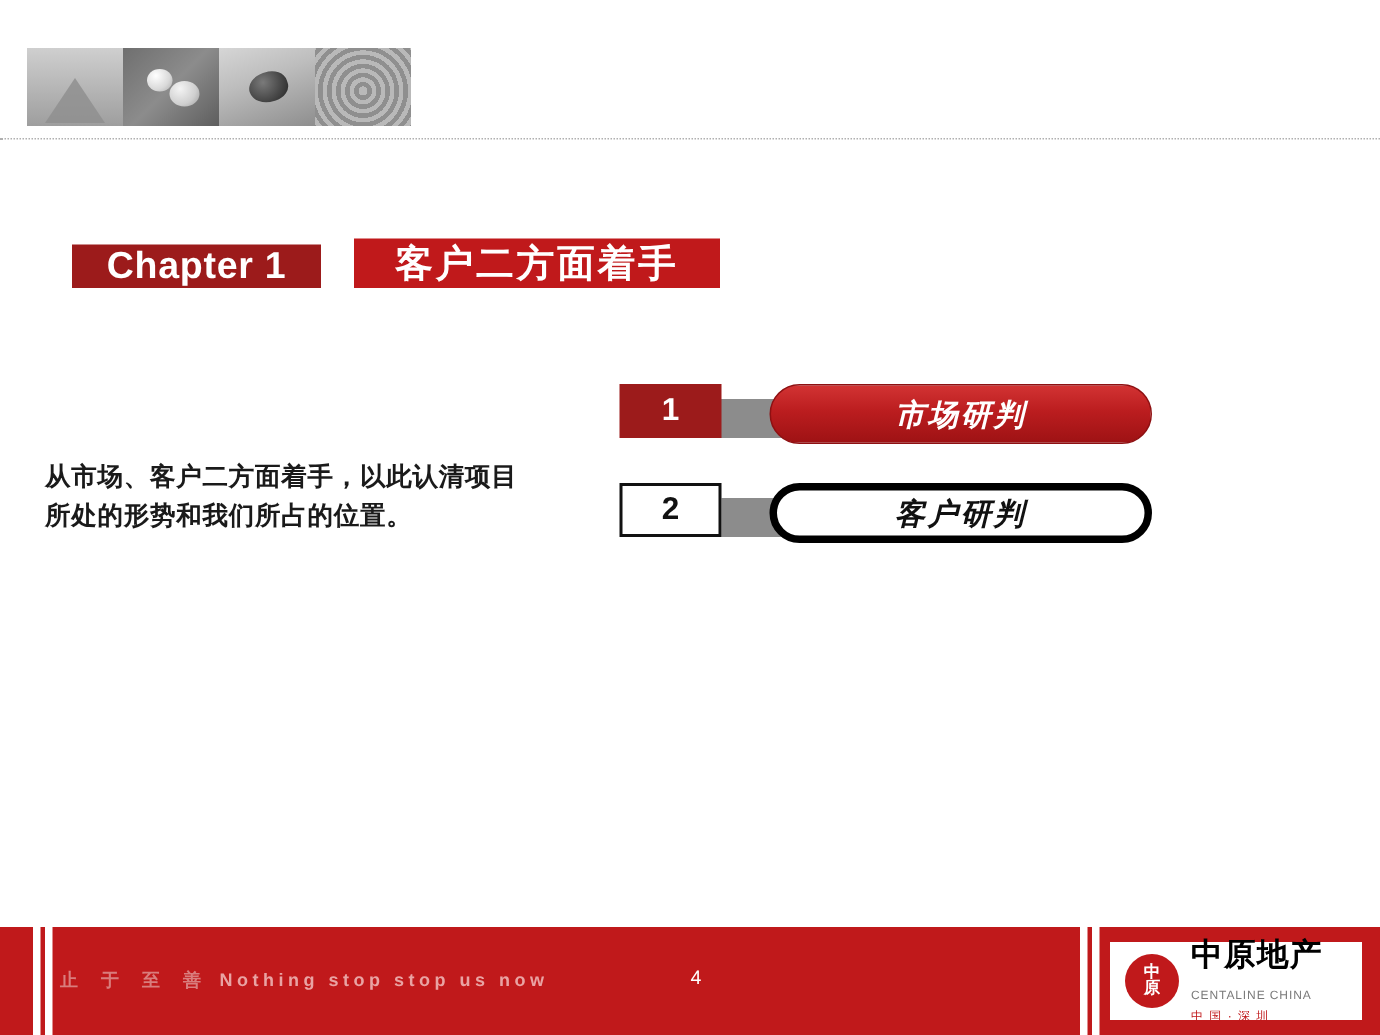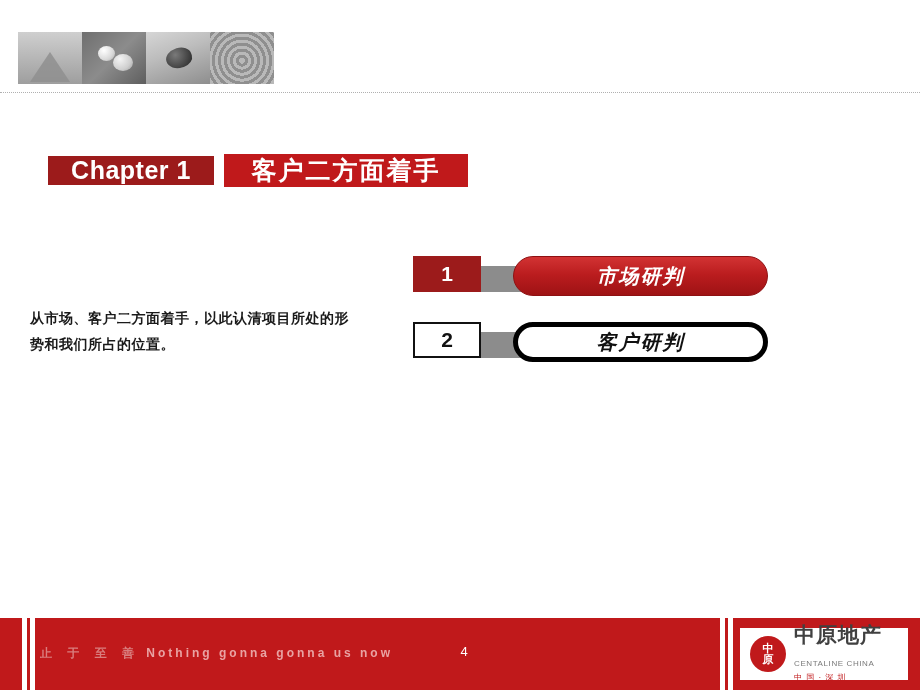--- a/index.html
+++ b/index.html
@@ -103,22 +103,23 @@
     height: 0;
     border-top: 1px dotted #b0b0b0;
   }
 
   
   .chapter-row {
     position: absolute;
     left: 48px;
     top: 148px;
     display: flex;
-    align-items: center;
+    align-items: flex-end;
     height: 44px;
+    gap: 12px;
   }
   .chapter-badge {
     background: #9c1b1b;
     color: #ffffff;
     font-size: 25px;
     font-weight: bold;
     letter-spacing: .5px;
     padding: 0 16px;
     display: flex;
     align-items: center;
@@ -140,25 +141,26 @@
     min-width: 244px;
     box-sizing: border-box;
   }
 
   
   .body-text {
     position: absolute;
     left: 30px;
     top: 305px;
     width: 320px;
-    font-size: 14px;
+    font-size: 17px;
     font-weight: bold;
     line-height: 26px;
     color: #1a1a1a;
     letter-spacing: 0.5px;
+    font-family: Liberation Serif, serif;
   }
 
   
   .items {
     position: absolute;
     left: 403px;
     top: 256px;
     width: 370px;
   }
   .item {
@@ -297,25 +299,24 @@
     align-items: center;
     justify-content: center;
     flex: none;
   }
   .logo-mark span { display: block; }
   .logo-text {
     margin-left: 8px;
     line-height: 1.05;
   }
   .logo-cn {
-    color: #404040;
+    color: #000000;
     font-size: 21px;
     font-weight: bold;
     letter-spacing: 1px;
-    font-family: Liberation Mono, monospace;
   }
   .logo-en {
     color: #7a7a7a;
     font-size: 8px;
     letter-spacing: .6px;
     margin-top: 12px;
   }
   .logo-sub {
     color: #c0191b;
     font-size: 8px;
@@ -360,21 +361,21 @@
   </div>
 
   <div class="footer">
     <div class="white-notch n1"></div>
     <div class="white-notch n2"></div>
     <div class="white-notch n3"></div>
     <div class="white-notch n4"></div>
 
     <div class="footer-slogan">
       <span class="cn">止 于 至 善</span>
-      <span>Nothing  gonna  gonna  us  now</span>
+      <span>Nothing  stop  stop  us  now</span>
     </div>
 
     <div class="page-number">4</div>
 
     <div class="logo">
       <div class="logo-mark">
         <span>中</span>
         <span>原</span>
       </div>
       <div class="logo-text">

